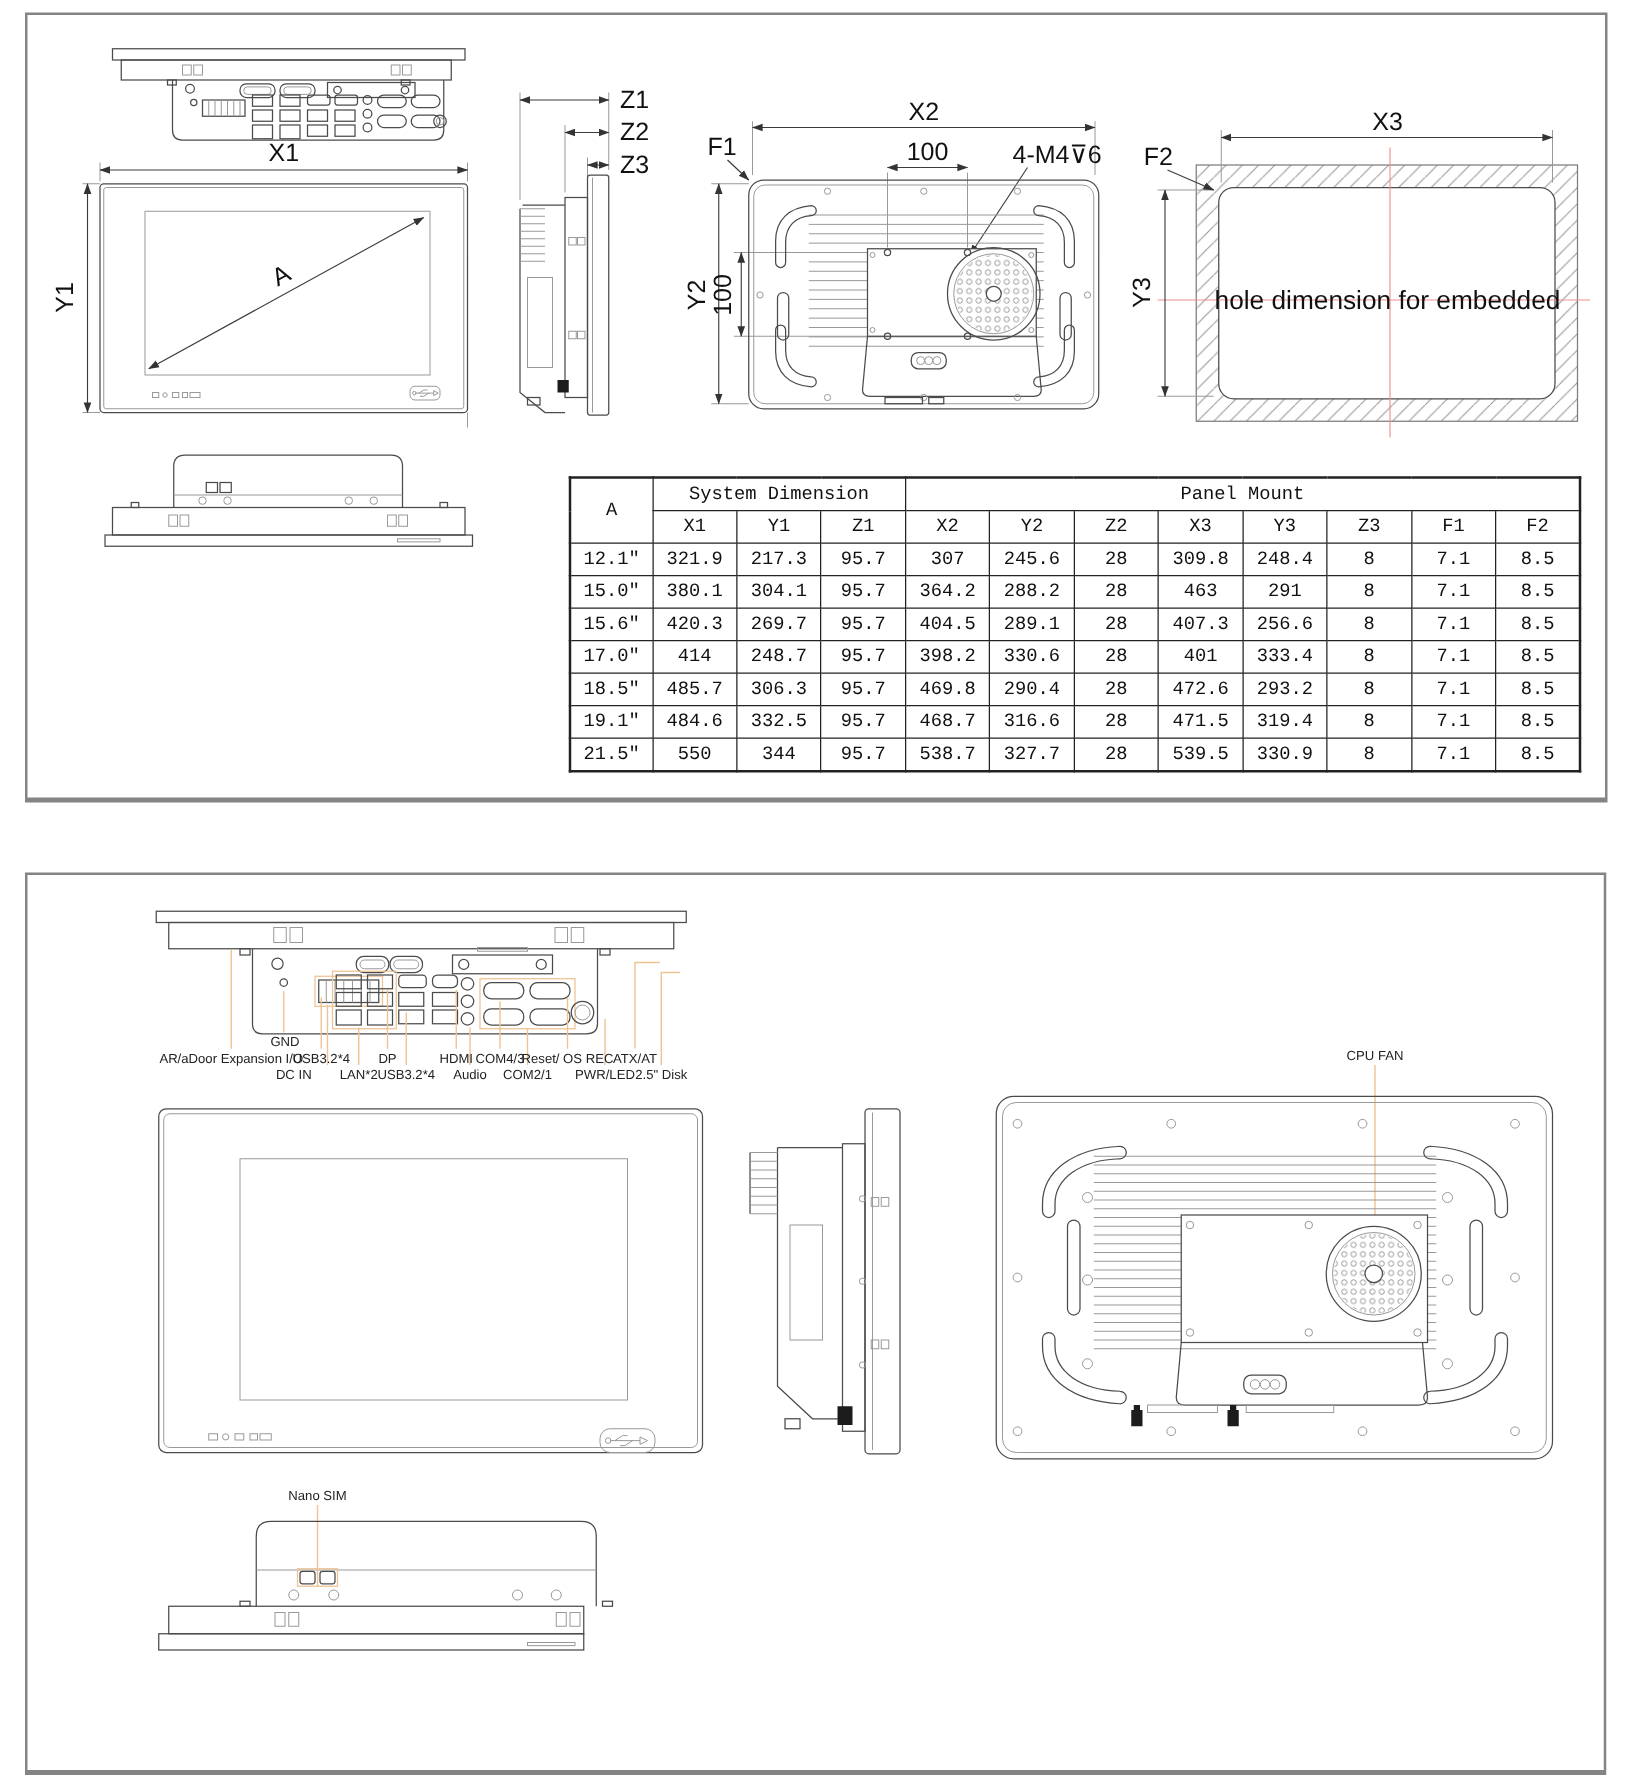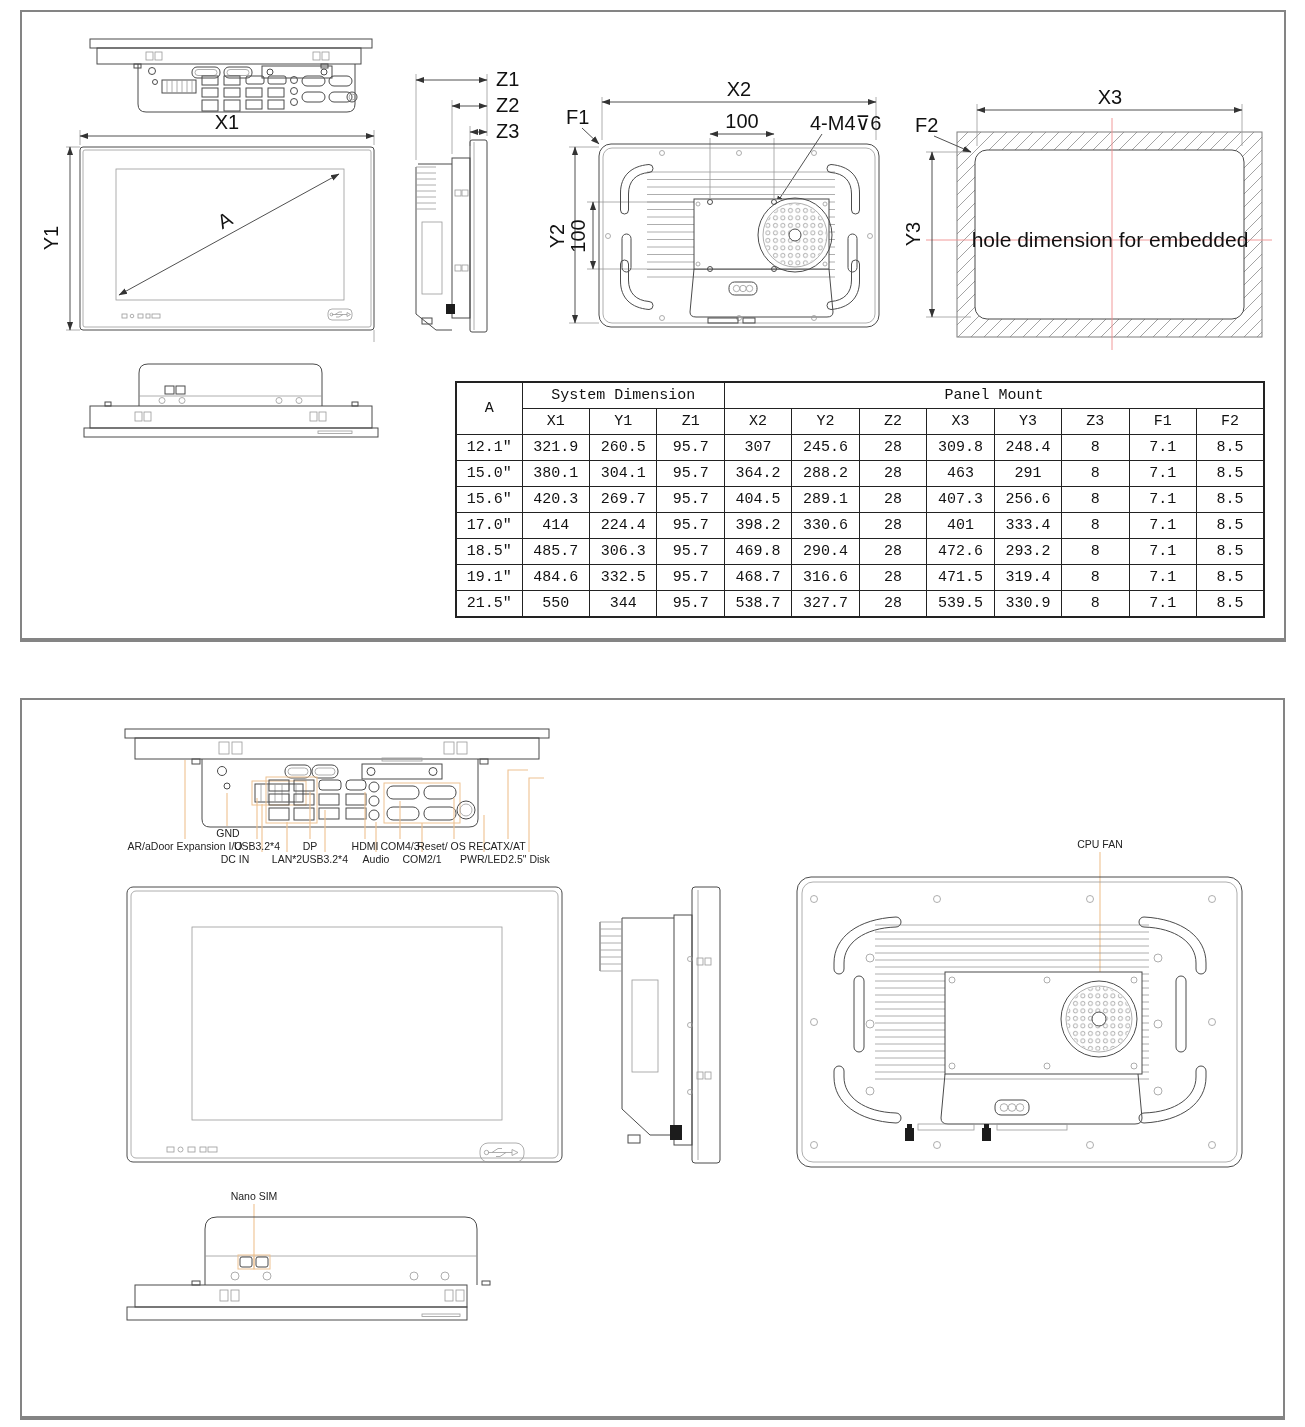--- a/index.html
+++ b/index.html
@@ -260,21 +260,21 @@
           <th>Z3</th>
           <th>F1</th>
           <th>F2</th>
         </tr>
       </thead>
       <tbody>
 
       <tr>
           <td>12.1"</td>
           <td>321.9</td>
-            <td>260.5</td>
+            <td>217.3</td>
           <td>95.7</td>
             <td>307</td>
           <td>245.6</td>
             <td>28</td>
           <td>309.8</td>
             <td>248.4</td>
           <td>8</td>
             <td>7.1</td>
           <td>8.5</td>
         </tr>
@@ -302,21 +302,21 @@
             <td>28</td>
           <td>407.3</td>
             <td>256.6</td>
           <td>8</td>
             <td>7.1</td>
           <td>8.5</td>
         </tr>
           <tr>
           <td>17.0"</td>
           <td>414</td>
-            <td>224.4</td>
+            <td>248.7</td>
           <td>95.7</td>
             <td>398.2</td>
           <td>330.6</td>
             <td>28</td>
           <td>401</td>
             <td>333.4</td>
           <td>8</td>
             <td>7.1</td>
           <td>8.5</td>
         </tr>

